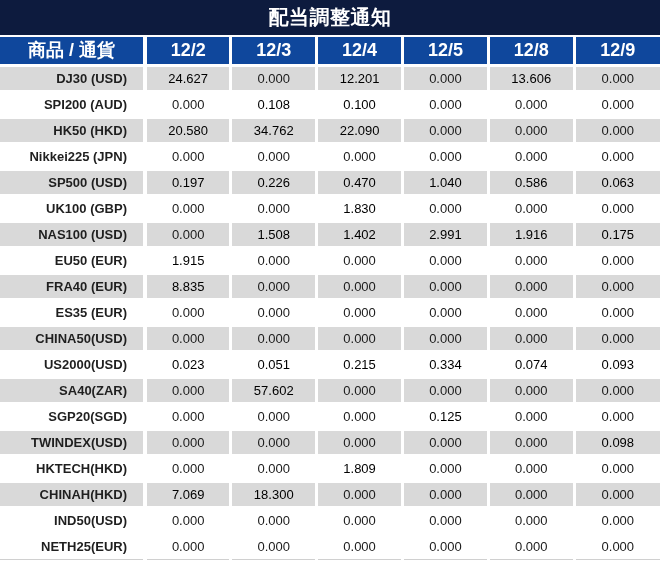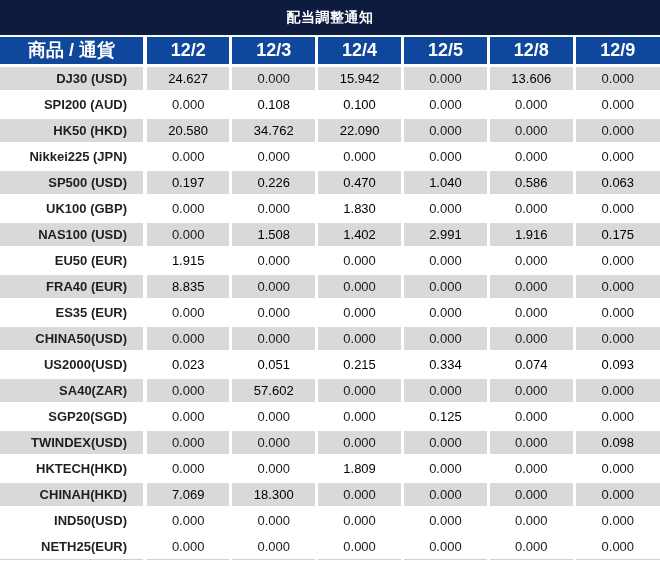--- a/index.html
+++ b/index.html
@@ -12,21 +12,21 @@
     width: 660px;
     height: 587px;
     background: #ffffff;
     overflow: hidden;
   }
   .title-bar {
     width: 660px;
     height: 37px;
     background: #0d1b3e;
     color: #ffffff;
-    font-size: 14px;
+    font-size: 20px;
     font-weight: bold;
     display: flex;
     align-items: center;
     justify-content: center;
     border-bottom: 2px solid #ffffff;
     letter-spacing: 0.5px;
   }
   table {
     width: 660px;
     border-collapse: collapse;
@@ -82,21 +82,21 @@
           <th>12/5</th>
           <th>12/8</th>
           <th>12/9</th>
         </tr>
     </thead>
     <tbody id="body-rows">
         <tr class="alt">
           <td class="label">DJ30 (USD)</td>
           <td class="val red">24.627</td>
           <td class="val">0.000</td>
-          <td class="val red">15.942</td>
+          <td class="val red">12.201</td>
           <td class="val">0.000</td>
           <td class="val red">13.606</td>
           <td class="val">0.000</td>
         </tr>
         <tr>
           <td class="label">SPI200 (AUD)</td>
           <td class="val">0.000</td>
           <td class="val red">0.108</td>
           <td class="val red">0.100</td>
           <td class="val">0.000</td>

